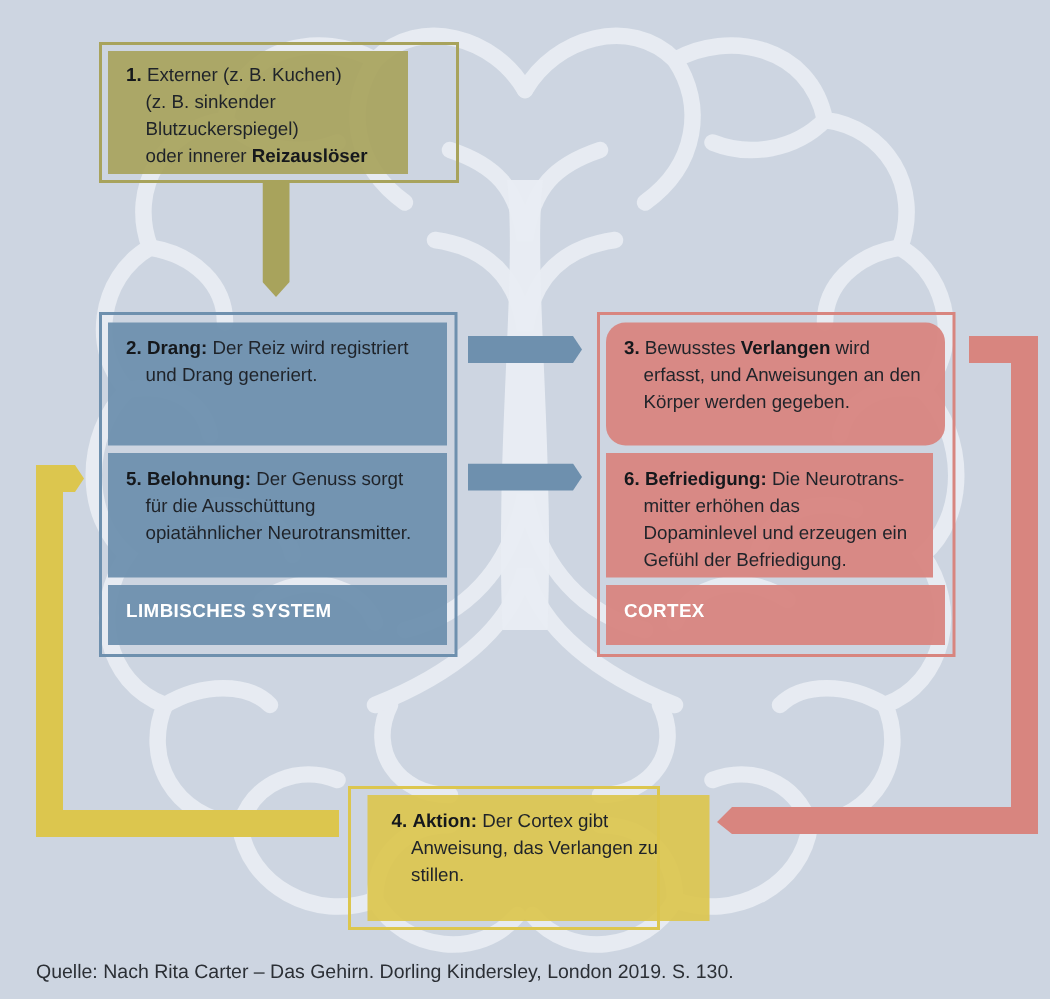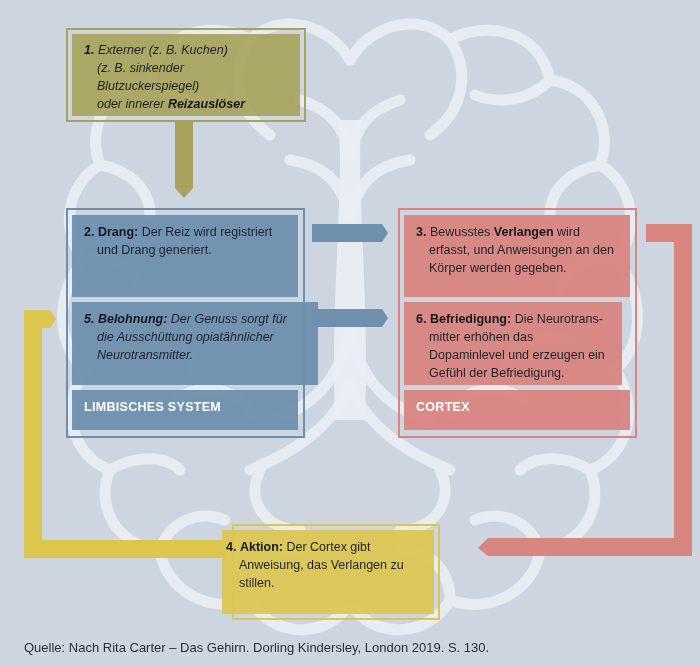--- a/index.html
+++ b/index.html
@@ -52,21 +52,21 @@
 
     <path d="M300 100 C330 110 345 125 350 160 C355 125 370 110 400 100"></path>
     <path d="M290 160 C325 165 345 185 350 220 C355 185 375 165 410 160"></path>
     <path d="M250 470 C300 450 340 420 350 380 C360 420 400 450 450 470"></path>
     <path d="M270 420 C310 410 340 380 350 330 C360 380 390 410 430 420"></path>
   </g>
   <path d="M338 120 C345 180 330 300 335 420 L365 420 C370 300 355 180 362 120 Z" fill="#e9edf3" opacity="0.95"></path>
 </svg>
 
 <div class="frame" style="left:66px; top:28px; width:240px; height:94px; border:2px solid #a8a35c;"></div>
-<div class="box" style="left:72px; top:34px; width:228px; height:82px; background:rgba(168,163,92,0.92); padding:7px 12px;font-style:italic;">
+<div class="box" style="left:72px; top:34px; width:200px; height:82px; background:rgba(168,163,92,0.92); padding:7px 12px;">
   <span class="t">
     <span class="num">1.</span>
     <span>Externer (z. B. Kuchen)</span>
   </span>
   <span class="t" style="text-indent:0;">(z. B. sinkender Blutzuckerspiegel)</span>
   <span class="t" style="text-indent:0;">
     <span>oder innerer </span><b>Reizauslöser</b>
   </span>
 </div>
 
@@ -74,59 +74,59 @@
   <polygon points="0,0 18,0 18,66 9,76 0,66" fill="#a8a35c"></polygon>
 </svg>
 
 <div class="frame" style="left:66px; top:208px; width:239px; height:230px; border:2px solid #6e90ae;"></div>
 <div class="box" style="left:72px; top:215px; width:226px; height:82px; background:rgba(110,144,174,0.95); padding:8px 12px;">
   <span class="t">
     <span class="num">2.</span>
     <b>Drang:</b><span> Der Reiz wird registriert und Drang generiert.</span>
   </span>
 </div>
-<div class="box" style="left:72px; top:302px; width:246px; height:83px; background:rgba(110,144,174,0.95); padding:8px 12px;font-style:italic;">
+<div class="box" style="left:72px; top:302px; width:226px; height:83px; background:rgba(110,144,174,0.95); padding:8px 12px;">
   <span class="t">
     <span class="num">5.</span>
     <b>Belohnung:</b><span> Der Genuss sorgt für die Ausschüttung opiatähnlicher Neurotransmitter.</span>
   </span>
 </div>
 <div class="box" style="left:72px; top:390px; width:226px; height:40px; background:rgba(110,144,174,0.95); padding:8px 12px;">
   <span class="label">LIMBISCHES SYSTEM</span>
 </div>
 
 <svg class="abs" style="left:312px; top:224px;" width="78" height="20">
   <polygon points="0,0 70,0 76,9 70,18 0,18" fill="#6e90ae"></polygon>
 </svg>
 <svg class="abs" style="left:312px; top:309px;" width="78" height="20">
   <polygon points="0,0 70,0 76,9 70,18 0,18" fill="#6e90ae"></polygon>
 </svg>
 
 <div class="frame" style="left:398px; top:208px; width:239px; height:230px; border:2px solid #d8857f;"></div>
-<div class="box" style="left:404px; top:215px; width:226px; height:82px; background:rgba(216,133,127,0.95); padding:8px 12px;">
+<div class="box" style="left:404px; top:215px; width:226px; height:82px; background:rgba(216,133,127,0.95); padding:8px 12px;border-radius:13px;">
   <span class="t">
     <span class="num">3.</span><span> Bewusstes </span><b>Verlangen</b><span> wird erfasst, und Anweisungen an den Körper werden gegeben.</span>
   </span>
 </div>
 <div class="box" style="left:404px; top:302px; width:218px; height:83px; background:rgba(216,133,127,0.95); padding:8px 12px;">
   <span class="t">
     <span class="num">6.</span>
     <b>Befriedigung:</b><span> Die Neurotrans-mitter erhöhen das Dopaminlevel und erzeugen ein Gefühl der Befriedigung.</span>
   </span>
 </div>
 <div class="box" style="left:404px; top:390px; width:226px; height:40px; background:rgba(216,133,127,0.95); padding:8px 12px;">
   <span class="label">CORTEX</span>
 </div>
 
 <svg class="abs" style="left:474px; top:224px;" width="220" height="336">
   <polygon points="172,0 218,0 218,332 14,332 4,324 14,314 200,314 200,18 172,18" fill="#d8857f"></polygon>
 </svg>
 
 <div class="frame" style="left:232px; top:524px; width:208px; height:96px; border:2px solid #dcc64e;"></div>
-<div class="box" style="left:222px; top:530px; width:212px; height:84px; background:rgba(220,198,78,0.92); padding:8px 4px;">
+<div class="box" style="left:245px; top:530px; width:228px; height:84px; background:rgba(220,198,78,0.92); padding:8px 16px;">
   <span class="t">
     <span class="num">4.</span>
     <b>Aktion:</b><span> Der Cortex gibt Anweisung, das Verlangen zu stillen.</span>
   </span>
 </div>
 
 <svg class="abs" style="left:24px; top:310px;" width="206" height="250">
   <polygon points="0,0 26,0 32,9 26,18 18,18 18,230 202,230 202,248 0,248" fill="#dcc64e"></polygon>
 </svg>
 

